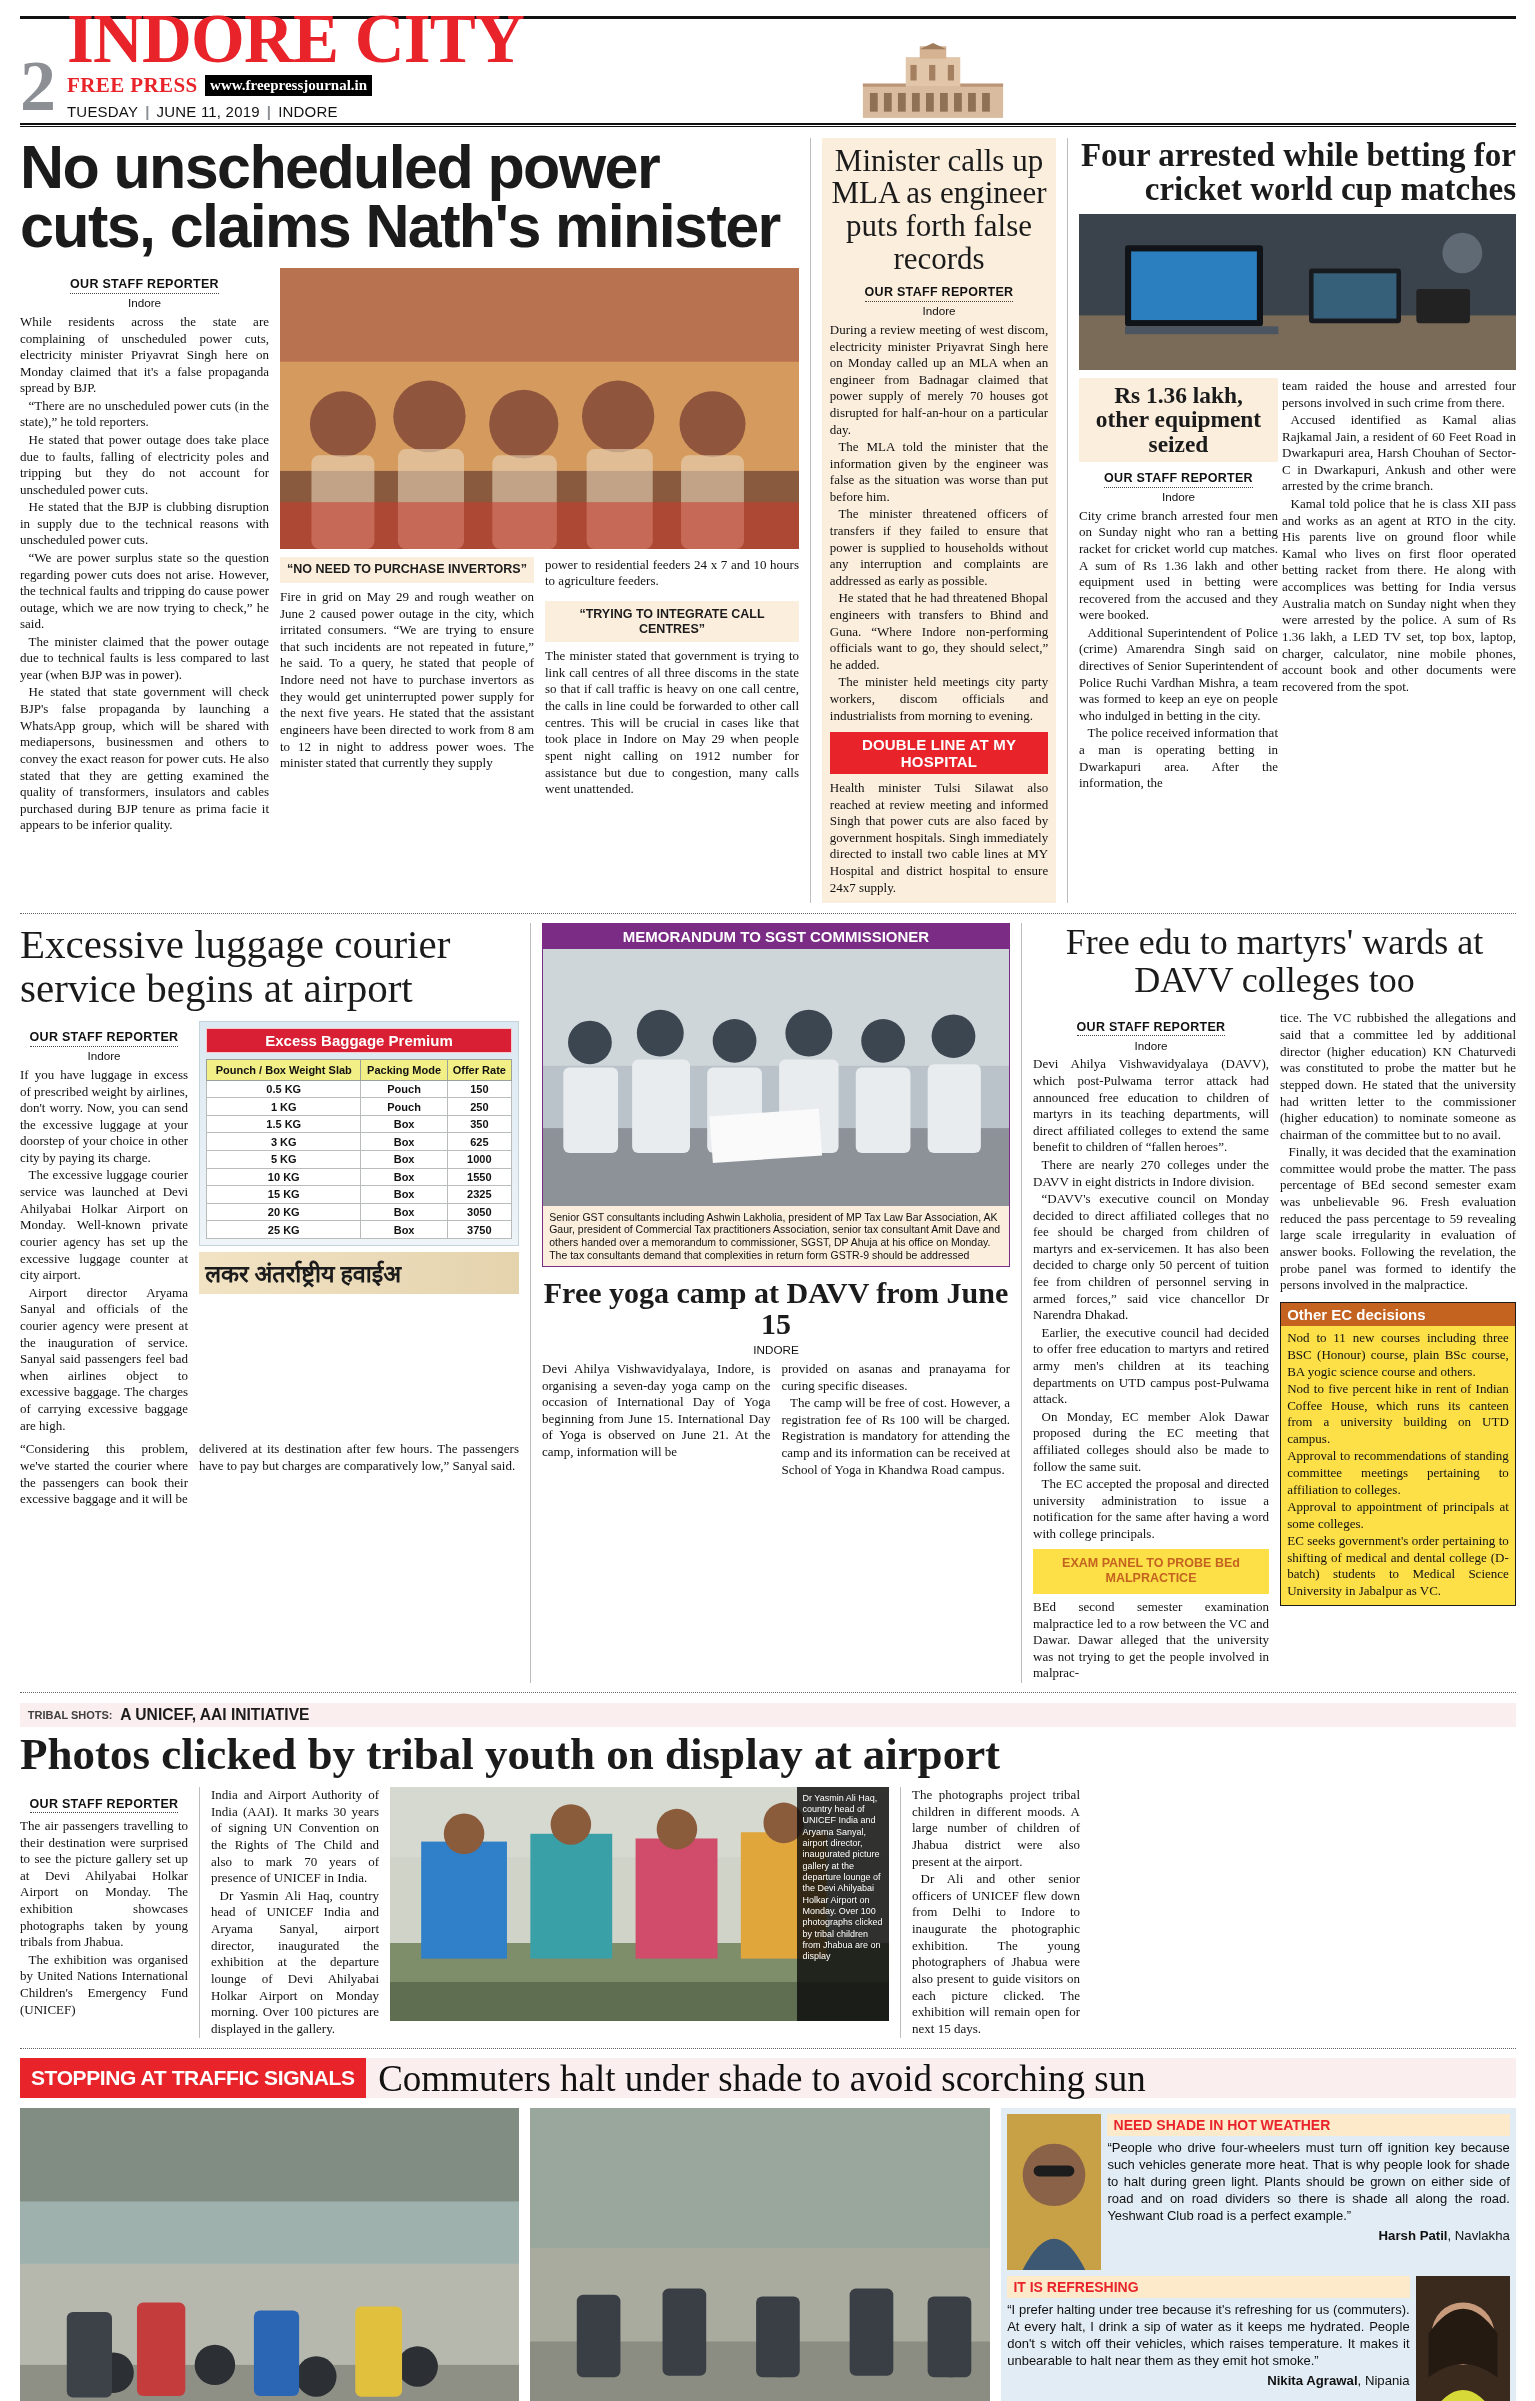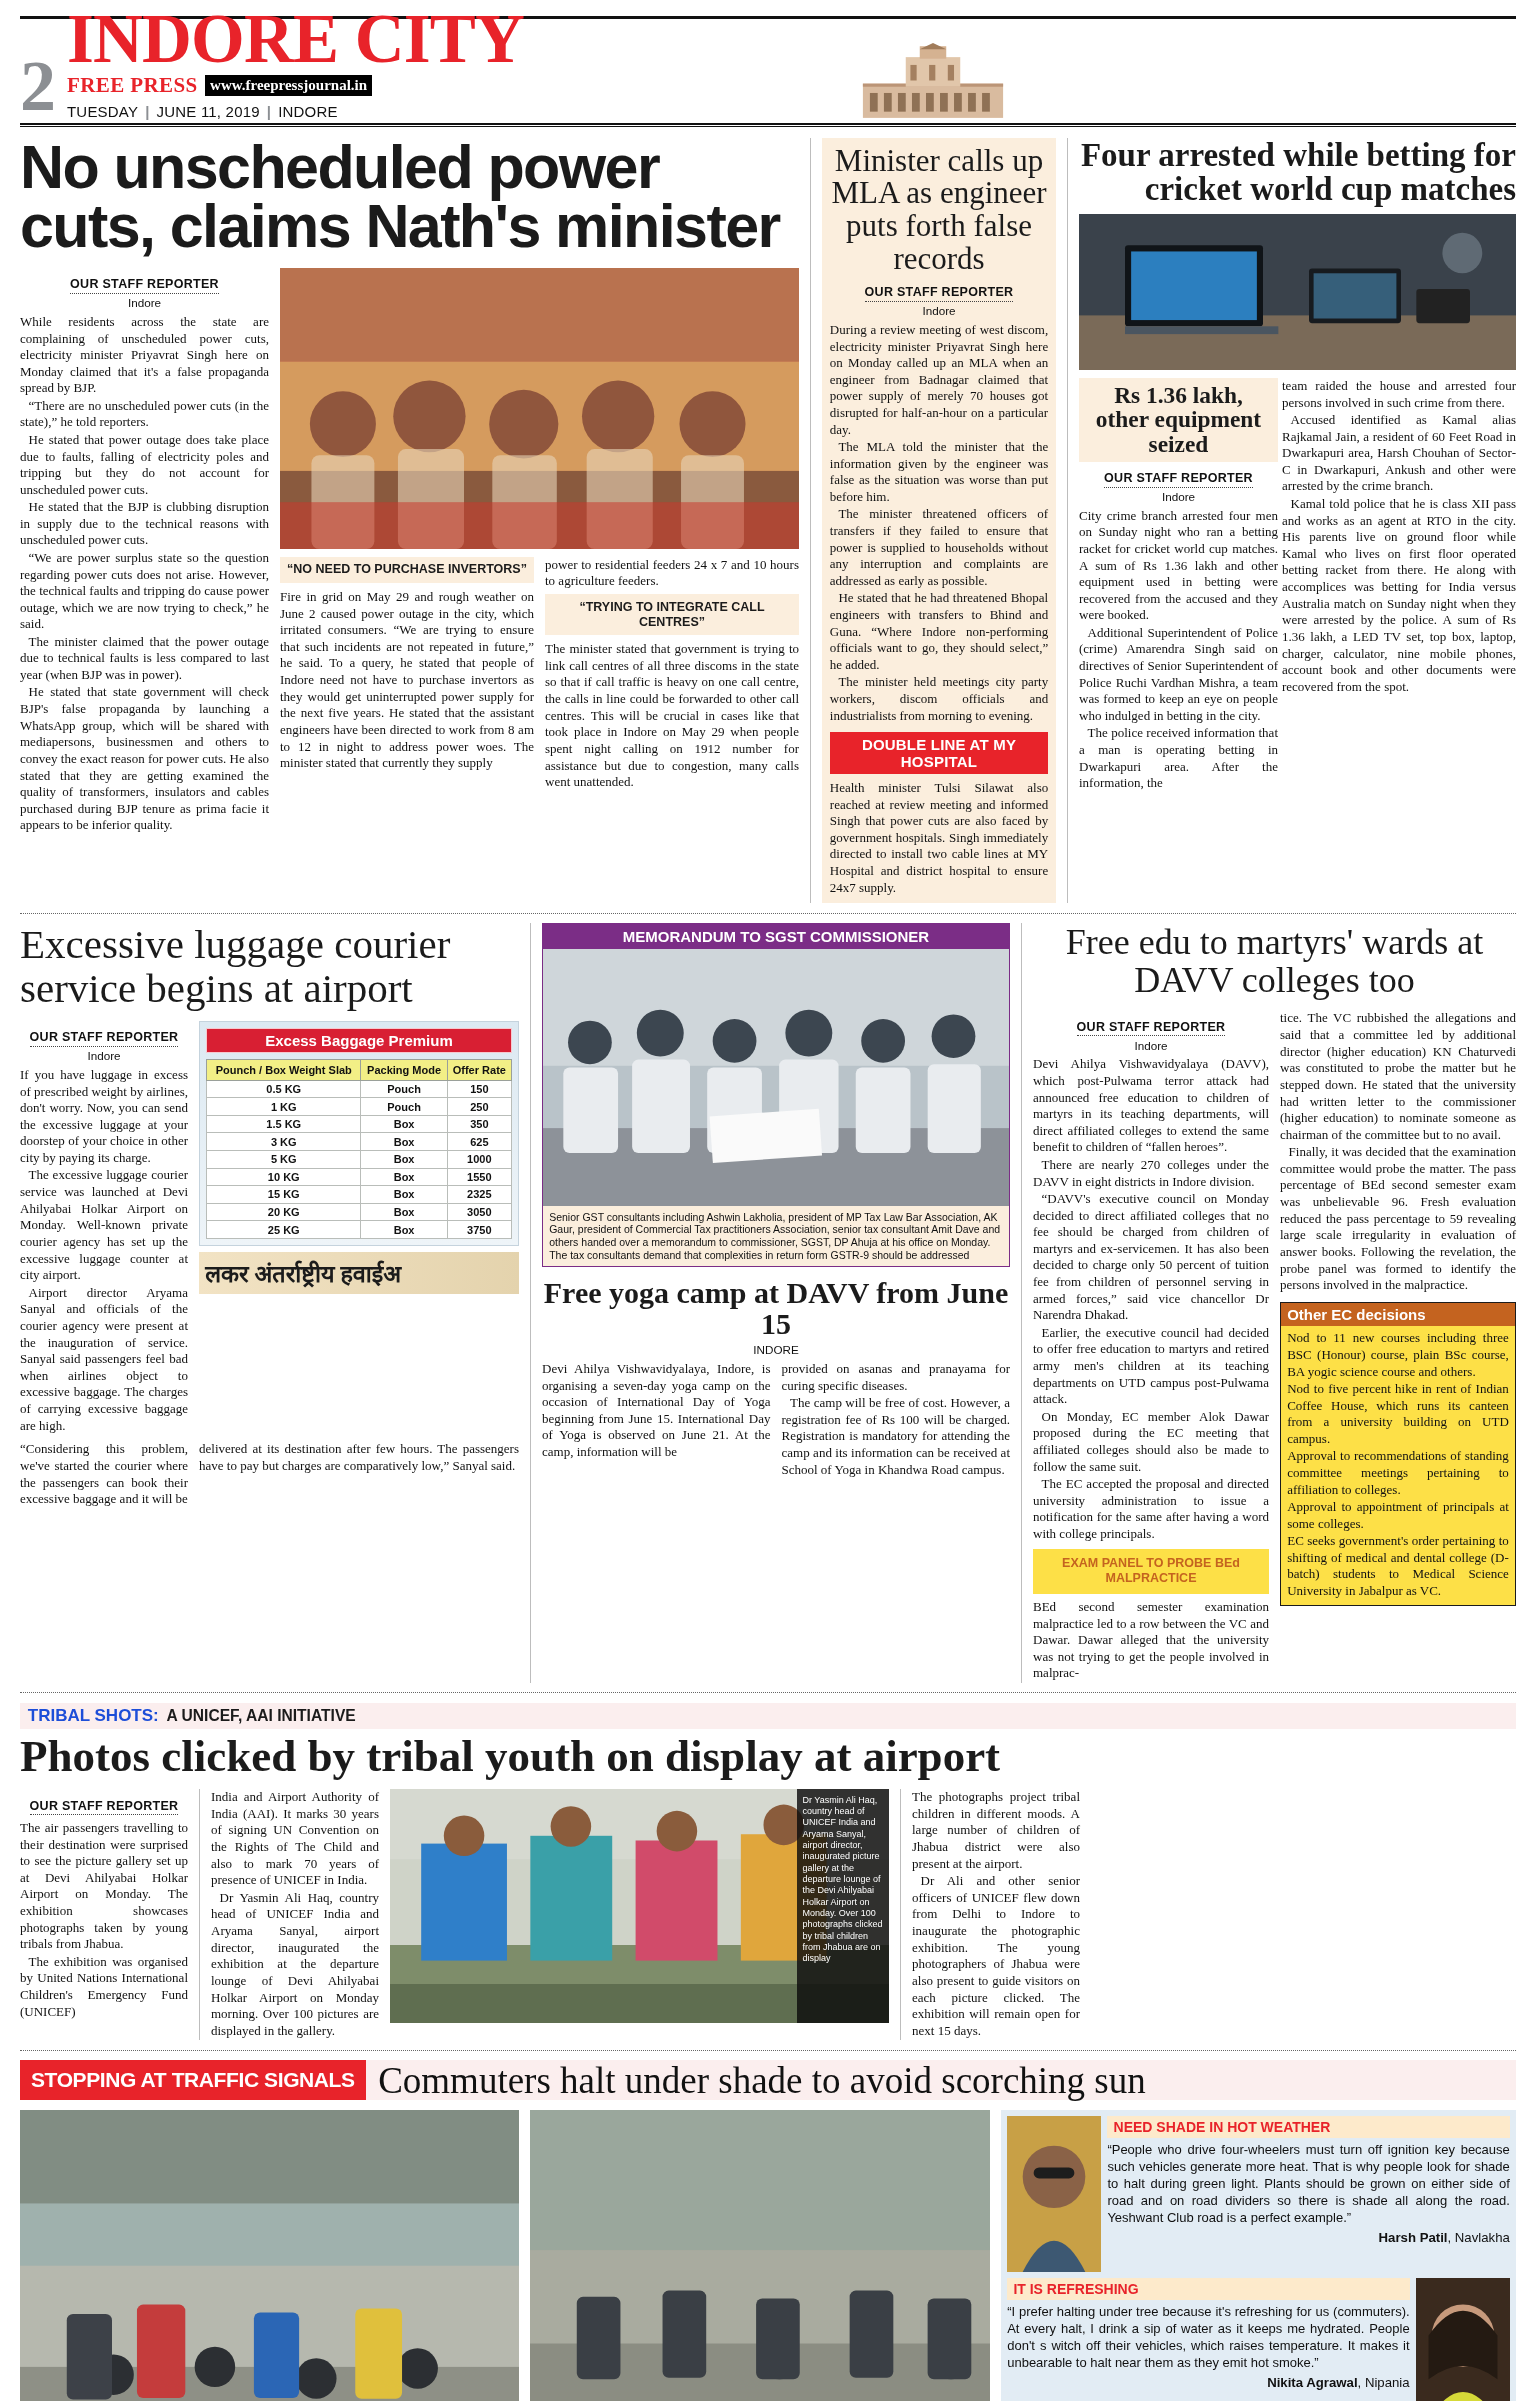--- a/index.html
+++ b/index.html
@@ -157,21 +157,21 @@
     letter-spacing: -0.4px;
   }
   .band-title {
     font-family: "Liberation Serif", serif; font-size: 37px; font-weight: 400;
     padding: 1.6px 0 0 12.5px; line-height: 1.05; flex: 1;
   }
 
   .tribal-band {
     display:flex; align-items:center; gap:7.8px; background:#fbeeee; padding: 3.1px 7.8px;
   }
-  .tribal-tag { color:#1d4ed8; font-family:"Liberation Sans",sans-serif; font-weight:700; font-size:17px; }
+  .tribal-tag { color:#404040; font-family:"Liberation Sans",sans-serif; font-weight:700; font-size:11px; }
   .tribal-sub { font-family:"Liberation Sans",sans-serif; font-weight:700; font-size:15.6px; color:#1b1b1b; }
 
   .overlay-cap {
     position: absolute; right: 0; top: 0; bottom: 0; width: 92px;
     background: rgba(12,12,12,.82); color: #fff; padding: 5.5px 5.5px;
     font-family: "Liberation Sans", sans-serif; font-size: 9px; line-height: 1.26;
   }
 
   .ec-box { border: 0.8px solid #1b1b1b; }
 </style>
@@ -273,21 +273,21 @@
 
           <div style="display:flex; gap:11px; margin-top:7.8px;">
             <div style="flex:1;">
               <div class="tint-cream" style="padding:1.6px 0;">
                 <div class="midhead">“NO NEED TO PURCHASE INVERTORS”</div>
               </div>
               <p class="body first" style="margin-top:6.2px;">Fire in grid on May 29 and rough weather on June 2 caused power outage in the city, which irritated consumers. “We are trying to ensure that such incidents are not repeated in future,” he said. To a query, he stated that people of Indore need not have to purchase invertors as they would get uninterrupted power supply for the next five years. He stated that the assistant engineers have been directed to work from 8 am to 12 in night to address power woes. The minister stated that currently they supply</p>
             </div>
             <div style="flex:1;">
               <p class="body first">power to residential feeders 24 x 7 and 10 hours to agriculture feeders.</p>
-              <div class="tint-cream" style="padding:1.6px 0; margin-top:4px;">
+              <div class="tint-cream" style="padding:1.6px 0; margin-top:11px;">
                 <div class="midhead">“TRYING TO INTEGRATE CALL CENTRES”</div>
               </div>
               <p class="body first" style="margin-top:6.2px;">The minister stated that government is trying to link call centres of all three discoms in the state so that if call traffic is heavy on one call centre, the calls in line could be forwarded to other call centres. This will be crucial in cases like that took place in Indore on May 29 when people spent night calling on 1912 number for assistance but due to congestion, many calls went unattended.</p>
             </div>
           </div>
         </div>
       </div>
     </div>
 
     <div class="vrule"></div>

